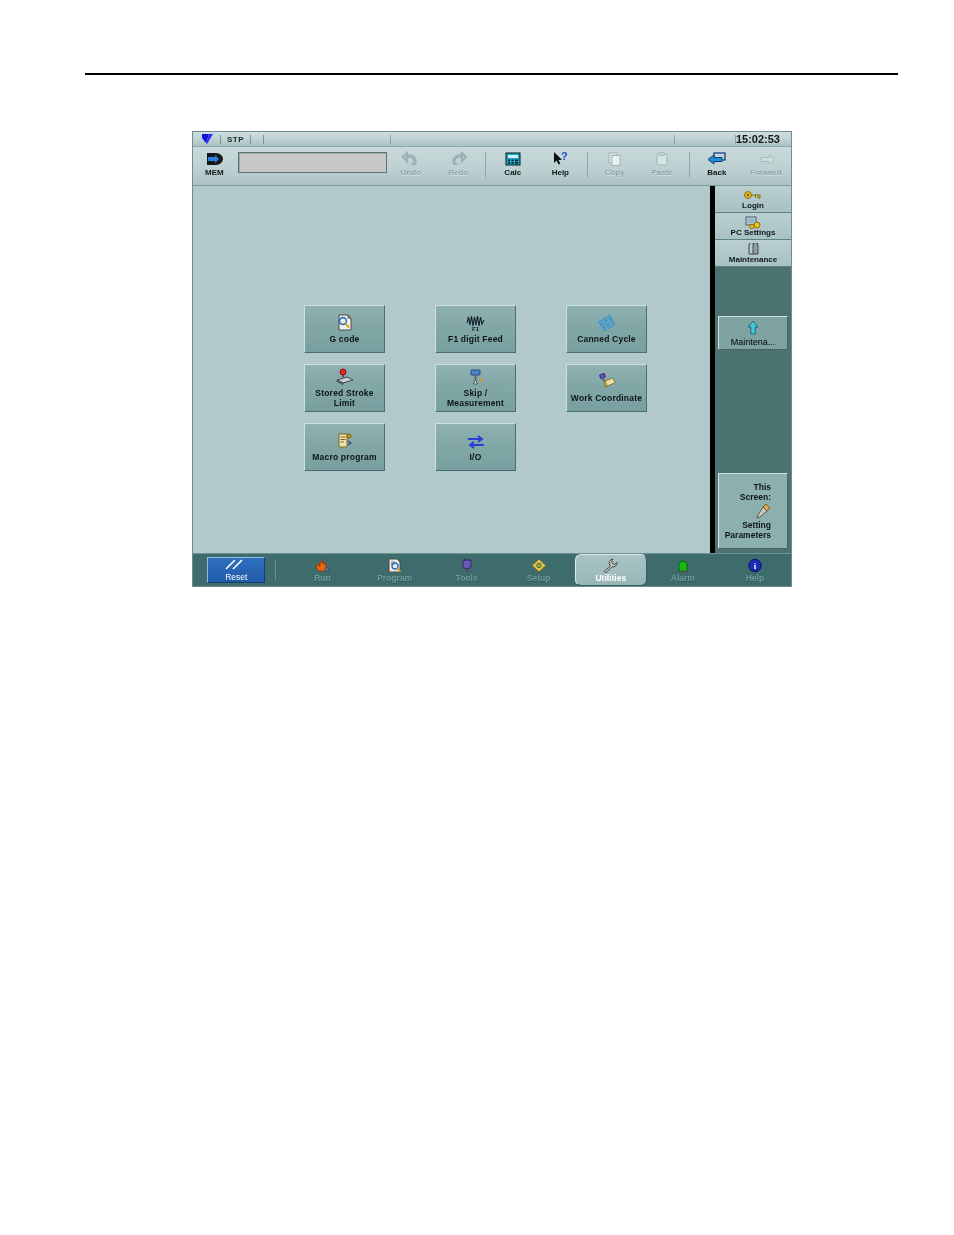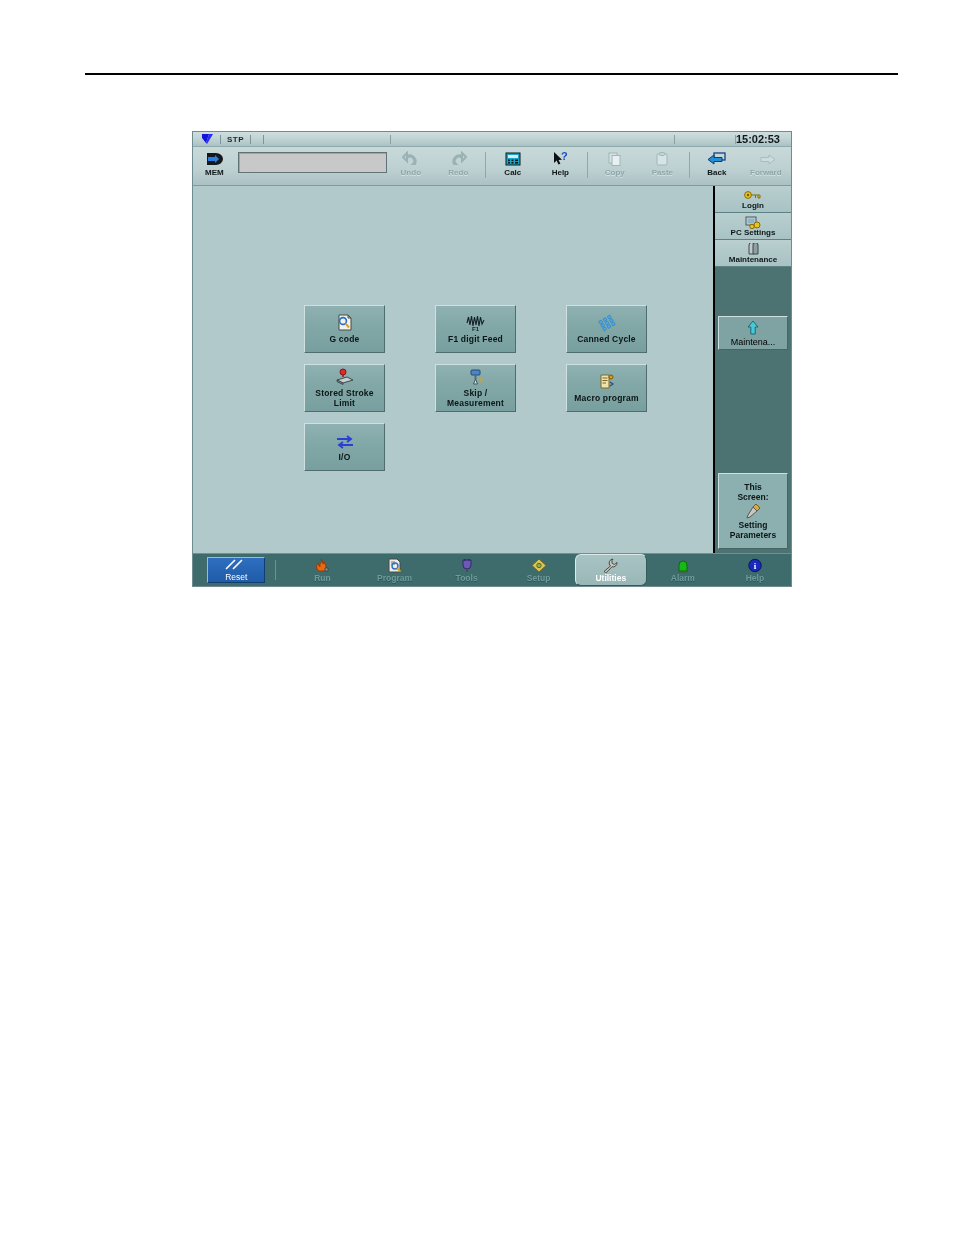--- a/index.html
+++ b/index.html
@@ -193,21 +193,21 @@
   }
   .fn-empty { visibility: hidden; }
 
   
   .sidebar {
     width: 76px;
     background: #4d7272;
     display: flex;
     flex-direction: column;
     flex: none;
-    border-left: 2px solid #000000;
+    border-left: 5px solid #000000;
   }
   .sb-btn {
     height: 27px;
     background: linear-gradient(to bottom, #b9cfd0 0%, #a8c2c3 100%);
     border-bottom: 1px solid #5e8183;
     display: flex;
     flex-direction: column;
     align-items: center;
     justify-content: center;
     cursor: pointer;
@@ -247,21 +247,21 @@
   .sb-this {
     margin: 0 3px 0 3px;
     height: 76px;
     background: #8cb0b0;
     border-top: 1px solid #cfe0e0;
     border-left: 1px solid #cfe0e0;
     border-right: 1px solid #466464;
     border-bottom: 1px solid #466464;
     display: flex;
     flex-direction: column;
-    align-items: center;
+    align-items: flex-end;
     justify-content: center;
     box-sizing: border-box;
     padding: 2px 16px;
   }
   .sb-this .t-line {
     font-size: 8.5px;
     font-weight: bold;
     color: #0d1516;
     line-height: 10px;
     text-align: center;
@@ -537,20 +537,31 @@
             <svg width="20" height="18" viewBox="0 0 20 18">
               <rect x="5" y="2" width="9" height="5" rx="1" fill="#4c86c8" stroke="#244a78"></rect>
               <path d="M9.5 7 L9.5 11" stroke="#5a6a6c" stroke-width="2"></path>
               <path d="M9.5 11 L7.5 16 L11.5 16 Z" fill="#d8dedf" stroke="#43575a"></path>
               <path d="M13 10 L16 12 L14 14" fill="none" stroke="#d8a020" stroke-width="1.4"></path>
             </svg>
           </span>
           <span class="fn-label">Skip / Measurement</span>
         </div>
 
+        <div class="fn-btn">
+          <span class="fn-ico">
+            <svg width="22" height="18" viewBox="0 0 22 18">
+              <rect x="4" y="1" width="5" height="4" rx="1" fill="#6a4fc0" stroke="#3a2a78" transform="rotate(-20 6.5 3)"></rect>
+              <path d="M6 5 L9 9" stroke="#5a6a6c" stroke-width="1.8"></path>
+              <path d="M9 8 L17 5 L19 10 L11 13 Z" fill="#efe0a8" stroke="#8a7a32"></path>
+              <path d="M9 8 L11 13 L10 15 L8 10 Z" fill="#d8c888" stroke="#8a7a32"></path>
+            </svg>
+          </span>
+          <span class="fn-label">Work Coordinate</span>
+        </div>
 
         <div class="fn-btn">
           <span class="fn-ico">
             <svg width="20" height="18" viewBox="0 0 20 18">
               <path d="M4 2 L12 2 L12 15 L4 15 Z" fill="#efe3a8" stroke="#7a6a2a"></path>
               <path d="M5.5 5 L10.5 5 M5.5 7.5 L10.5 7.5 M5.5 10 L9 10" stroke="#6a5a22" stroke-width="0.9"></path>
               <circle cx="14" cy="4" r="2" fill="#d8a020" stroke="#7a5a10"></circle>
               <path d="M13 9 L16 11 L13 13" fill="none" stroke="#2b4a7a" stroke-width="1.2"></path>
             </svg>
           </span>

